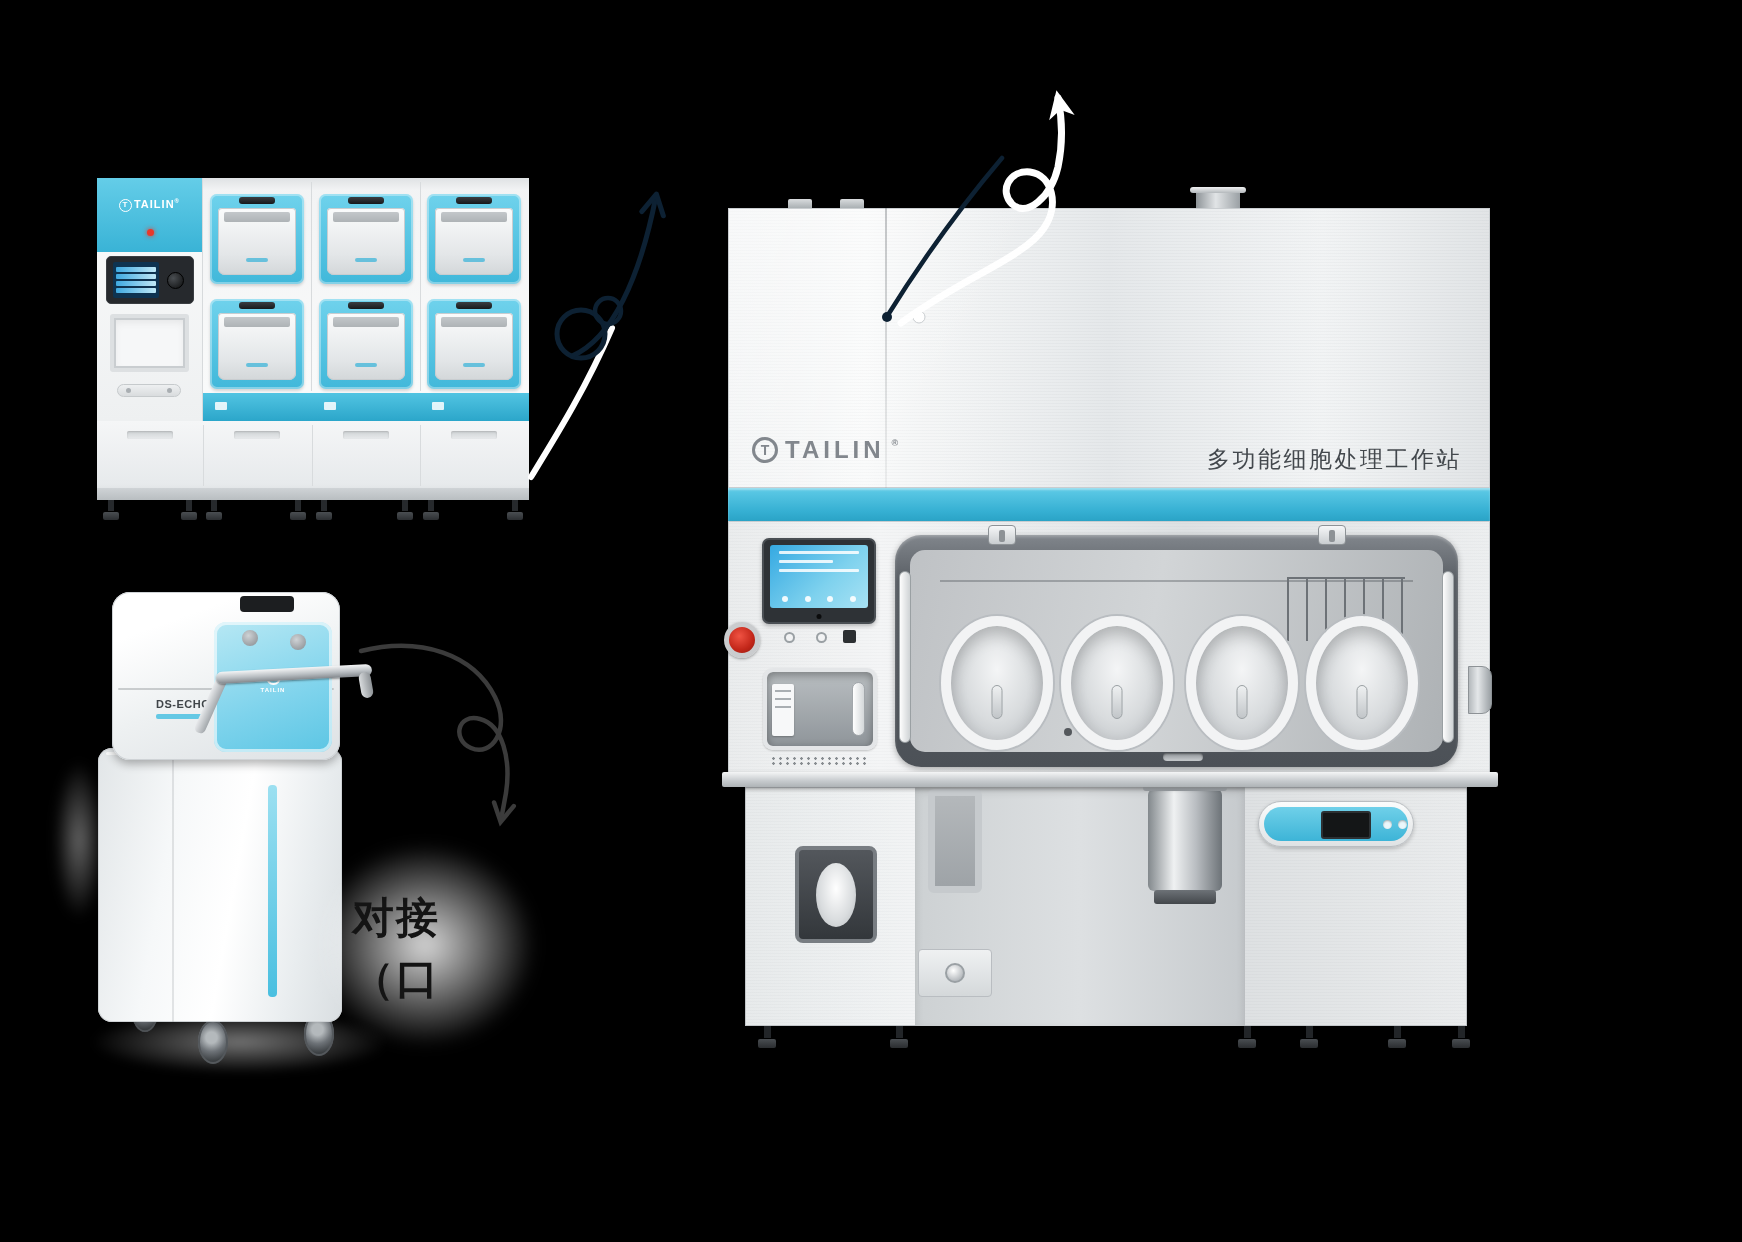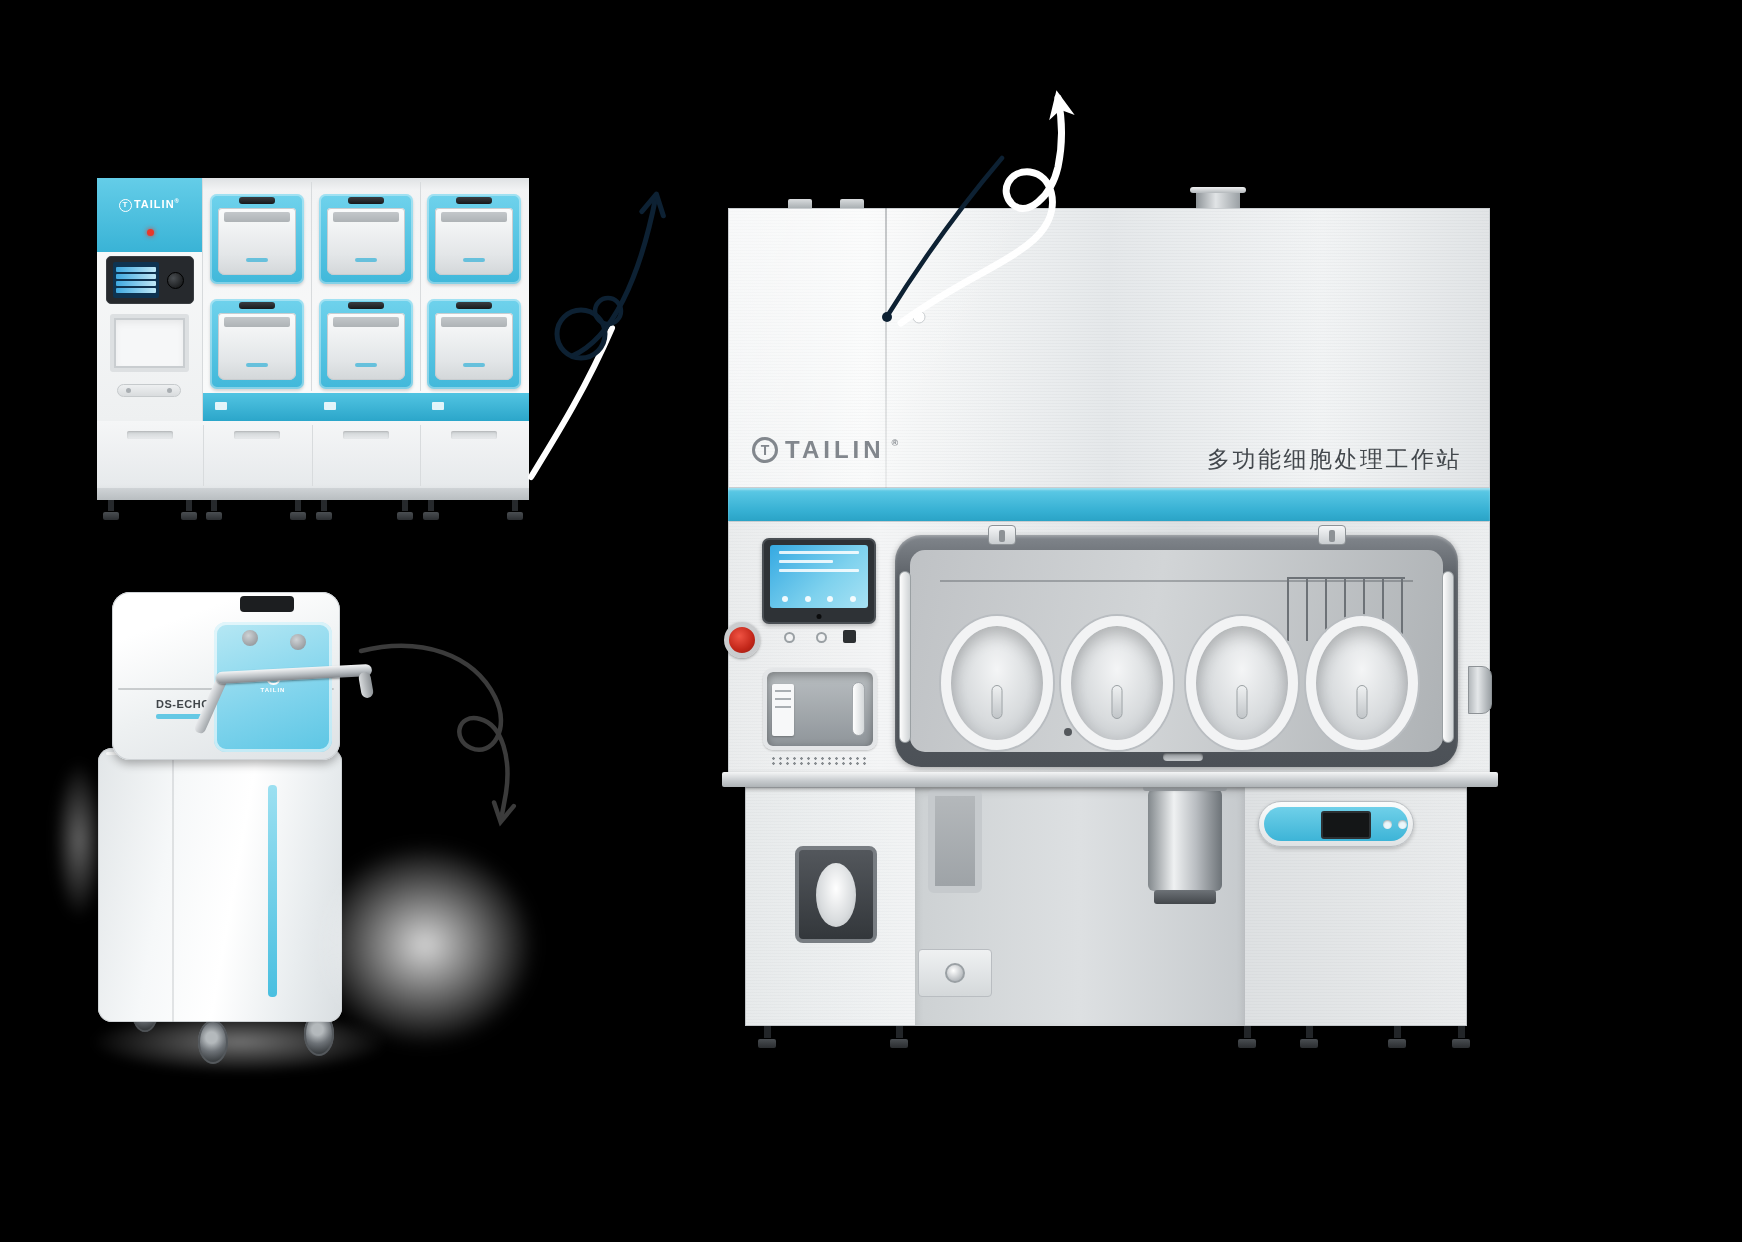--- a/index.html
+++ b/index.html
@@ -484,20 +484,24 @@
       </div>
       <div class="ster-model">DS-ECHO</div>
       <span class="ster-sub"></span>
     </div>
     <span class="cart-handle-post"></span>
     <span class="cart-handle"></span>
     <span class="cart-handle-cap"></span>
   </div>
 
   <div class="caption-glow"></div>
+  <div class="caption">
+    <div>对接</div>
+    <div>（口</div>
+  </div>
 
   <svg class="arrows" width="1742" height="1242" viewBox="0 0 1742 1242">
     <defs>
       <marker id="mDark" markerUnits="userSpaceOnUse" markerWidth="30" markerHeight="30" refX="22" refY="15" orient="auto">
         <path d="M4,4 L24,15 L4,26" fill="none" stroke="#0d2133" stroke-width="5" stroke-linecap="round" stroke-linejoin="round"></path>
       </marker>
       <marker id="mSketch" markerUnits="userSpaceOnUse" markerWidth="30" markerHeight="30" refX="20" refY="15" orient="auto">
         <path d="M4,5 L22,15 L4,25" fill="none" stroke="#3b3b3b" stroke-width="4.5" stroke-linecap="round"></path>
       </marker>
       <marker id="mWhite" markerUnits="userSpaceOnUse" markerWidth="34" markerHeight="34" refX="22" refY="17" orient="auto">

